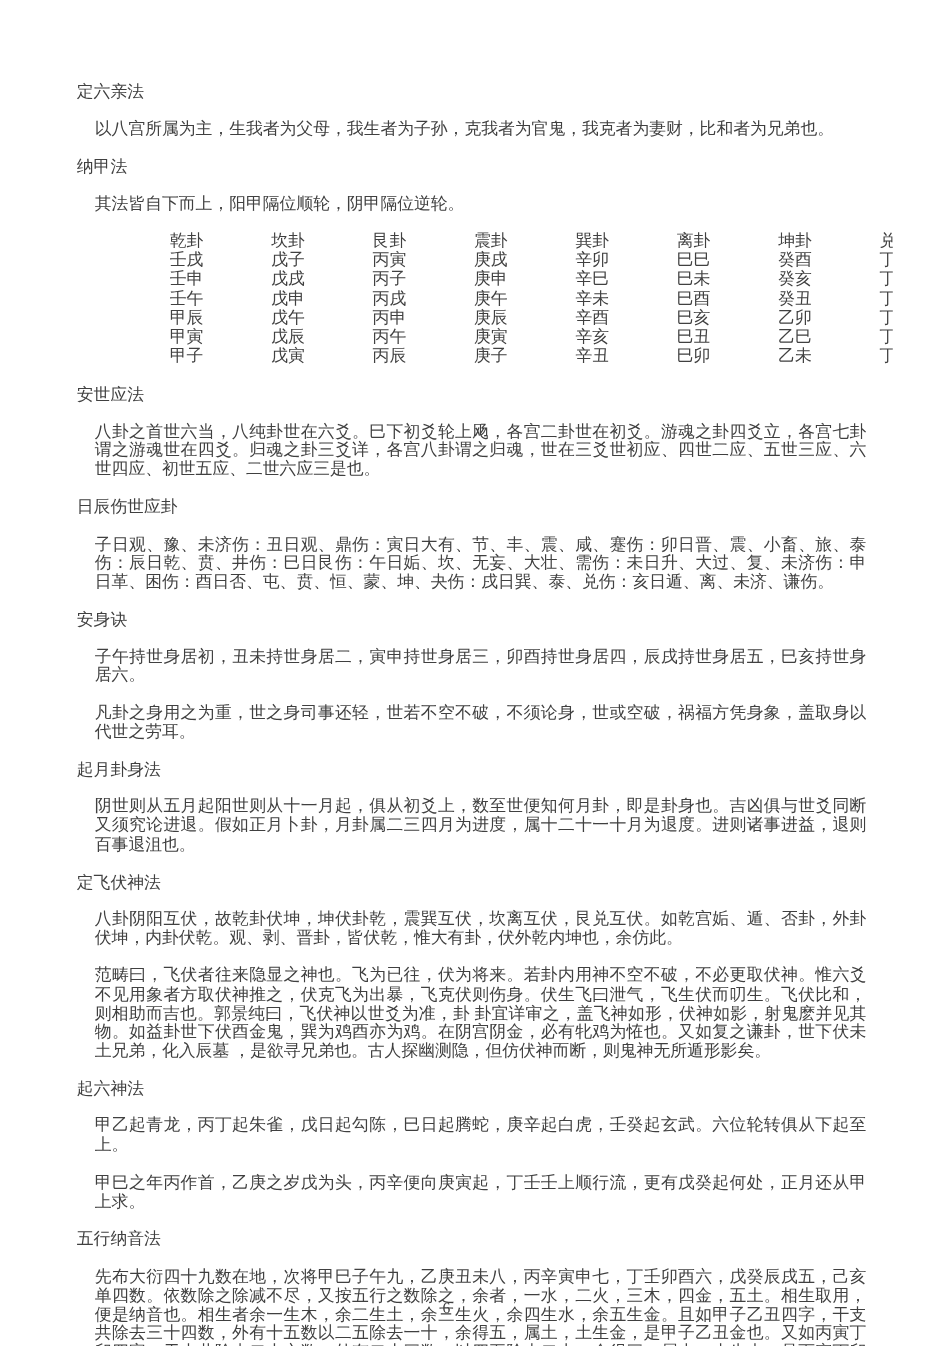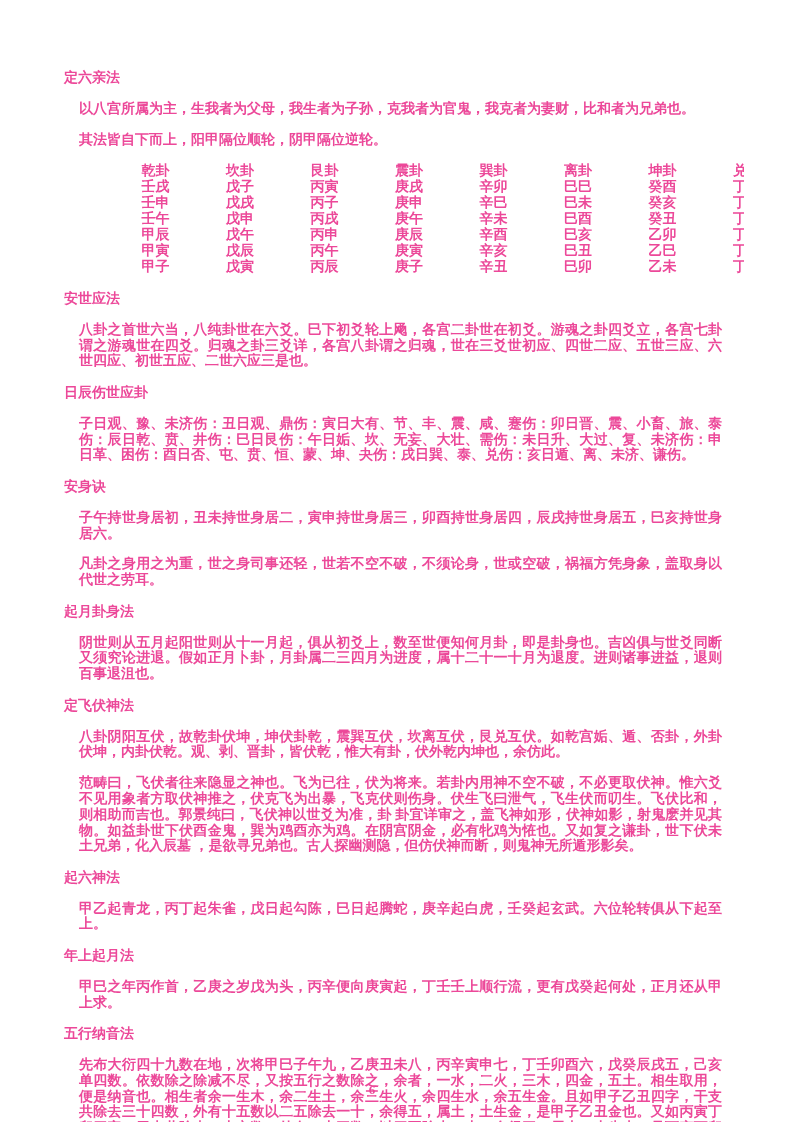--- a/index.html
+++ b/index.html
@@ -5,26 +5,25 @@
   html, body {
     margin: 0;
     padding: 0;
     background: #ffffff;
   }
   .page {
     position: relative;
     width: 744px;
     height: 1122px;
     background: #ffffff;
-    color: #ec4899;
+    color: #404040;
     font-family: "Liberation Serif", "DejaVu Serif", serif;
     font-size: 14px;
     line-height: 15.8px;
     overflow: hidden;
-    font-weight: bold;
   }
   .content {
     position: absolute;
     left: 64px;
     top: 70px;
     width: 673px;
   }
   .section {
     margin: 0 0 15.8px 0;
   }
@@ -65,20 +64,21 @@
 </head>
 <body>
 
 <div class="page">
   <div class="content">
       <div class="section">
         <div class="section-title">定六亲法</div>
         <p class="section-paragraph">以八宫所属为主，生我者为父母，我生者为子孙，克我者为官鬼，我克者为妻财，比和者为兄弟也。</p>
       </div>
       <div class="section">
+        <div class="section-title">纳甲法</div>
         <p class="section-paragraph">其法皆自下而上，阳甲隔位顺轮，阴甲隔位逆轮。</p>
         <div class="najia-table">
           <div class="najia-row">
             <div class="najia-cell">乾卦</div>
             <div class="najia-cell">坎卦</div>
             <div class="najia-cell">艮卦</div>
             <div class="najia-cell">震卦</div>
             <div class="najia-cell">巽卦</div>
             <div class="najia-cell">离卦</div>
             <div class="najia-cell">坤卦</div>
@@ -166,21 +166,20 @@
       <div class="section">
         <div class="section-title">定飞伏神法</div>
         <p class="section-paragraph">八卦阴阳互伏，故乾卦伏坤，坤伏卦乾，震巽互伏，坎离互伏，艮兑互伏。如乾宫姤、遁、否卦，外卦伏坤，内卦伏乾。观、剥、晋卦，皆伏乾，惟大有卦，伏外乾内坤也，余仿此。</p>
         <p class="section-paragraph">范畴曰，飞伏者往来隐显之神也。飞为已往，伏为将来。若卦内用神不空不破，不必更取伏神。惟六爻不见用象者方取伏神推之，伏克飞为出暴，飞克伏则伤身。伏生飞曰泄气，飞生伏而叨生。飞伏比和，则相助而吉也。郭景纯曰，飞伏神以世爻为准，卦 卦宜详审之，盖飞神如形，伏神如影，射鬼麽并见其物。如益卦世下伏酉金鬼，巽为鸡酉亦为鸡。在阴宫阴金，必有牝鸡为恠也。又如复之谦卦，世下伏未土兄弟，化入辰墓 ，是欲寻兄弟也。古人探幽测隐，但仿伏神而断，则鬼神无所遁形影矣。</p>
       </div>
       <div class="section">
         <div class="section-title">起六神法</div>
         <p class="section-paragraph">甲乙起青龙，丙丁起朱雀，戊日起勾陈，巳日起腾蛇，庚辛起白虎，壬癸起玄武。六位轮转俱从下起至上。</p>
       </div>
       <div class="section">
-        <div class="section-title">年上起月法</div>
         <p class="section-paragraph">甲巳之年丙作首，乙庚之岁戊为头，丙辛便向庚寅起，丁壬壬上顺行流，更有戊癸起何处，正月还从甲上求。</p>
       </div>
       <div class="section">
         <div class="section-title">五行纳音法</div>
         <p class="section-paragraph">先布大衍四十九数在地，次将甲巳子午九，乙庚丑未八，丙辛寅申七，丁壬卯酉六，戊癸辰戌五，己亥单四数。依数除之除减不尽，又按五行之数除之，余者，一水，二火，三木，四金，五土。相生取用，便是纳音也。相生者余一生木，余二生土，余三生火，余四生水，余五生金。且如甲子乙丑四字，干支共除去三十四数，外有十五数以二五除去一十，余得五，属土，土生金，是甲子乙丑金也。又如丙寅丁卯四字，干支共除去二十六数，外有二十三数，以四五除去二十，余得三，属木，木生火，是丙寅丁卯火也。余仿此。歌曰，六旬甲子妙幽玄，七七抽除地与天，五减零求生数理，纳音得此几人传，可抹杀金在海中，火</p>
       </div>
     </div>
   <div class="footer">6</div>
 </div>
 

